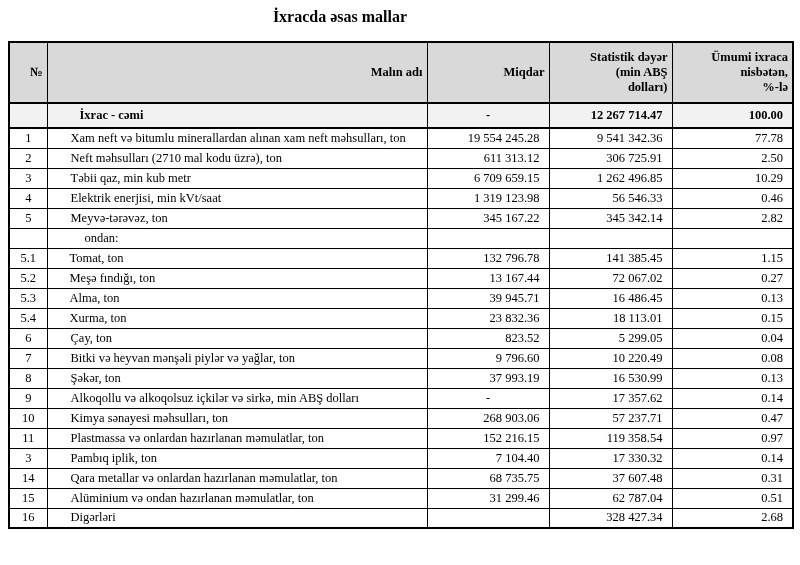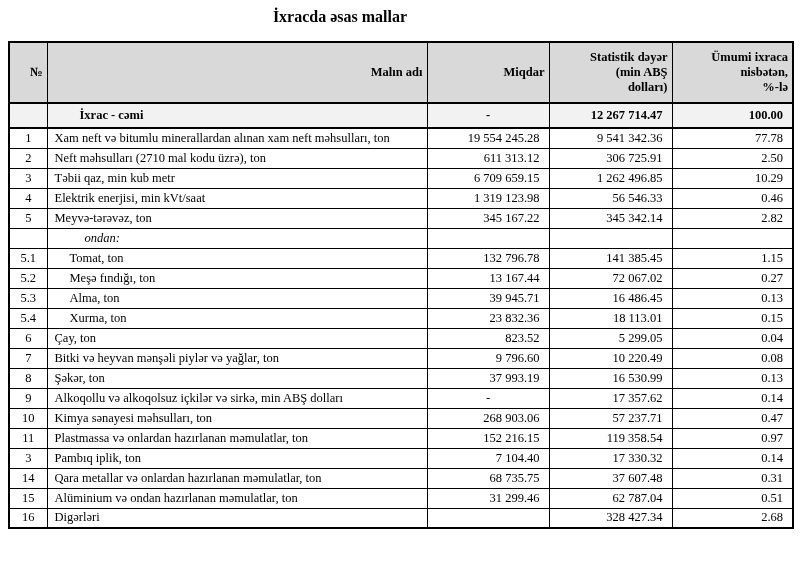--- a/index.html
+++ b/index.html
@@ -54,23 +54,23 @@
     border-bottom: 2px solid #000;
   }
   tbody td {
     font-size: 12.5px;
     height: 20px;
     padding: 1px 4px;
     vertical-align: middle;
     background: #ffffff;
   }
   td.cell-no { text-align: center; }
-  td.cell-name { text-align: left; padding-left: 7px; }
+  td.cell-name { text-align: left; padding-left: 23px; }
   td.cell-name.sub  { padding-left: 22px; }
-  td.cell-name.note { padding-left: 37px; font-style: italic; }
+  td.cell-name.note { padding-left: 37px; }
   td.num { text-align: right; padding-right: 9px; }
   td.num.dash { text-align: center; padding-right: 4px; }
   tr.total td {
     background: #f2f2f2;
     border-top: 2px solid #000;
     border-bottom: 2px solid #000;
     height: 25px;
     font-weight: bold;
   }
   tr.total td.cell-name { padding-left: 32px; }

